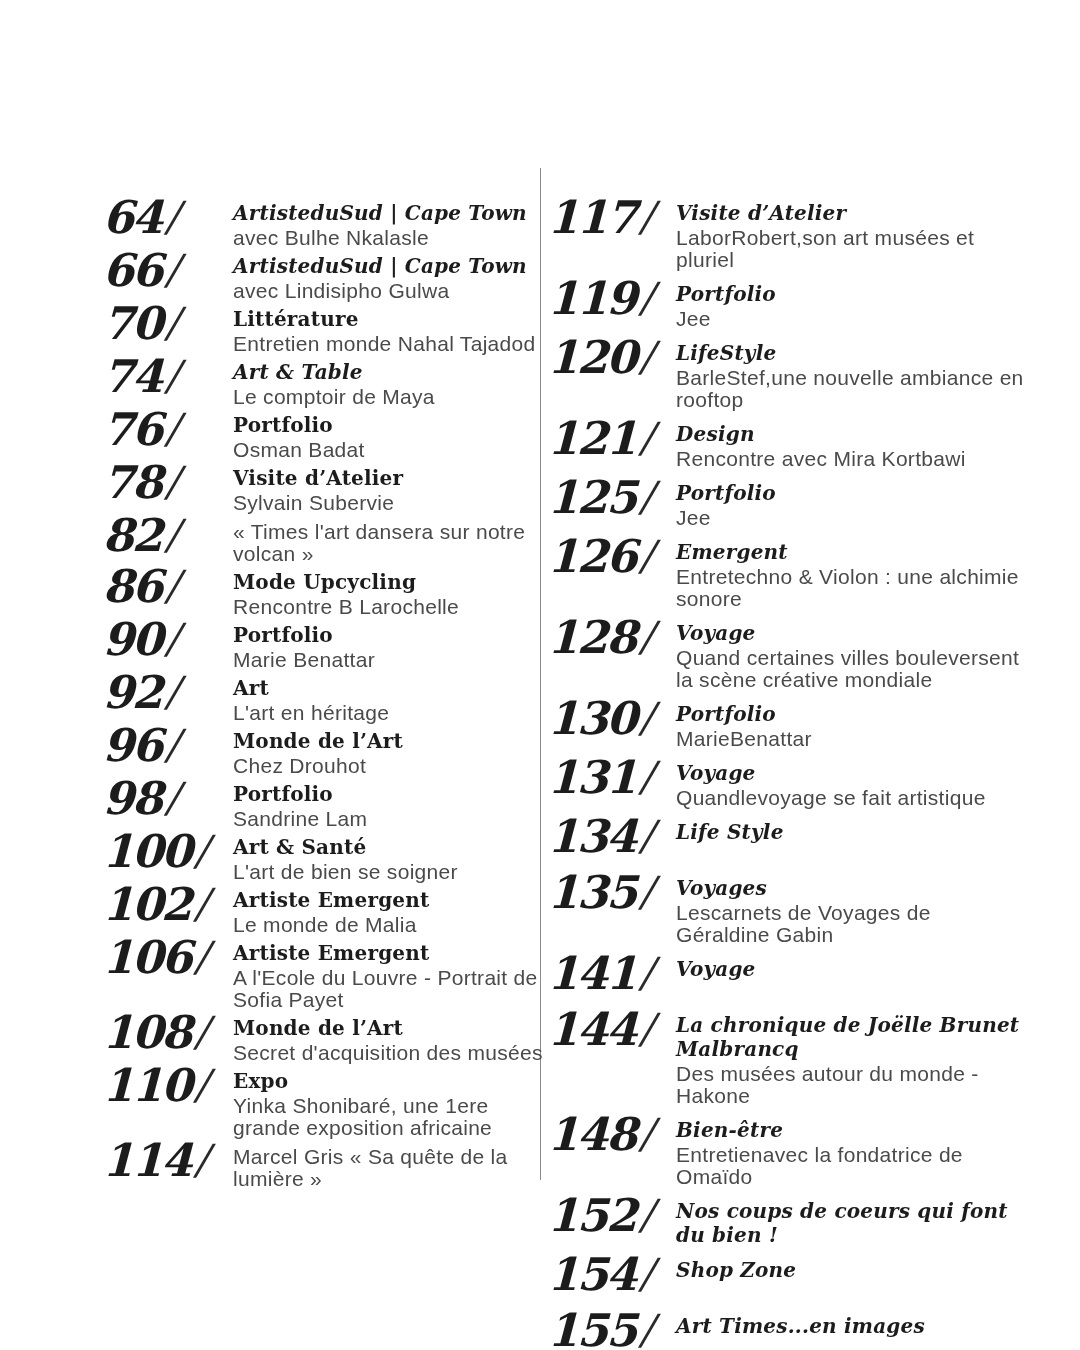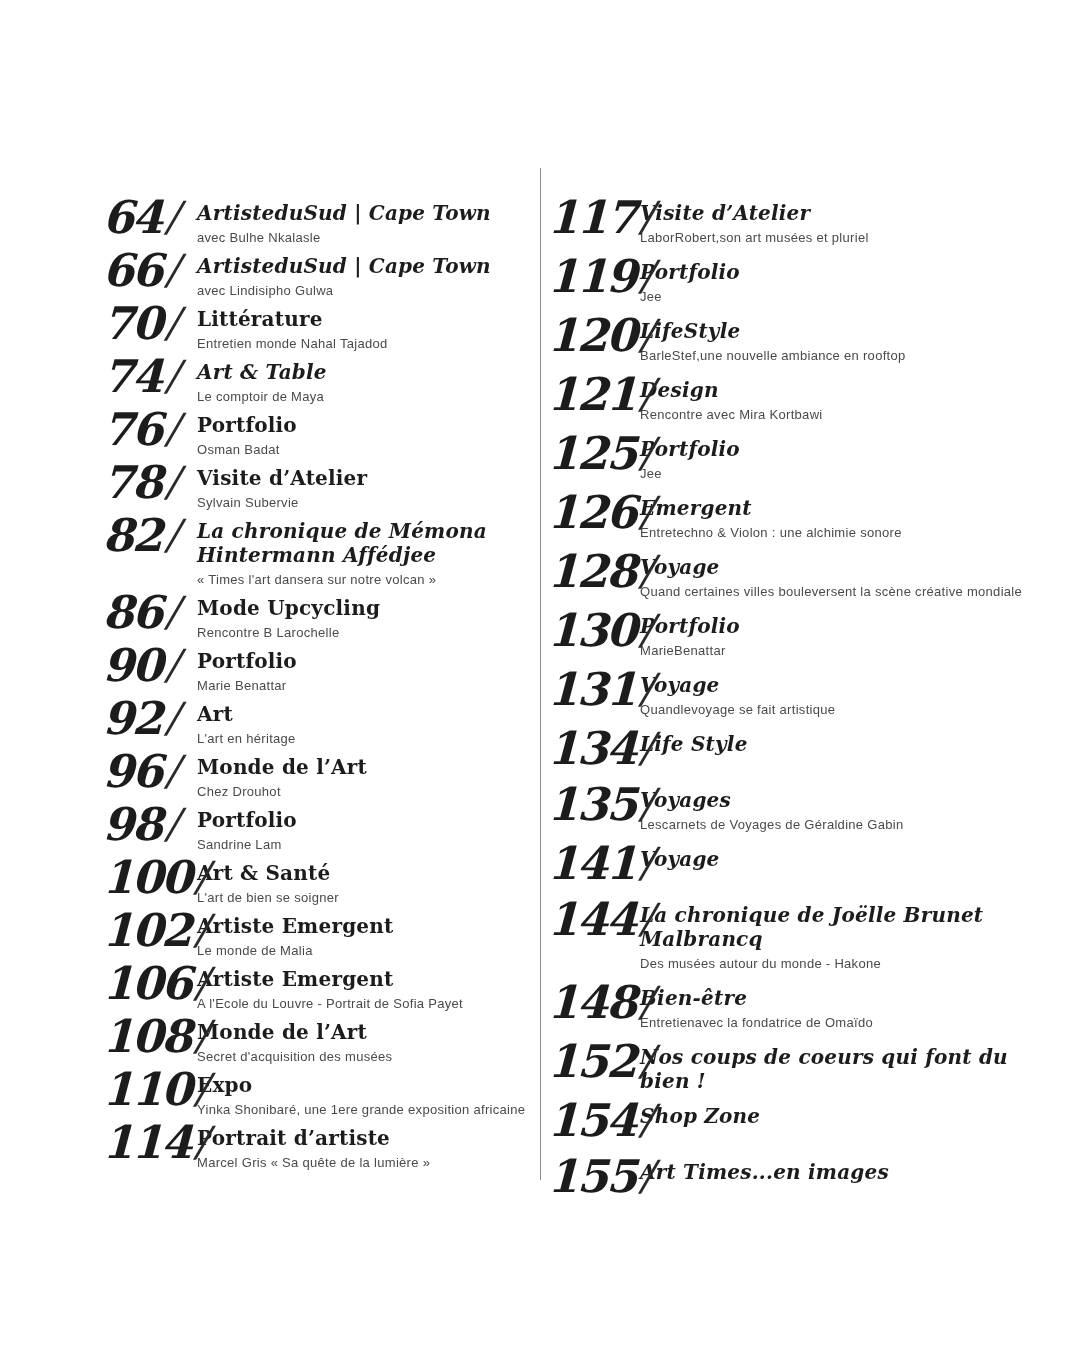--- a/index.html
+++ b/index.html
@@ -26,30 +26,30 @@
     font-style:italic;font-weight:bold;
     font-size:45px;line-height:40px;letter-spacing:-2px;
     color:var(--ink,#1c1c1c);
     transform:skewX(-4deg);transform-origin:left bottom;
   }
   .col-right .num{width:90px;}
   .num .slash{
     font-weight:400;font-size:0.92em;letter-spacing:0;
     margin-left:3px;position:relative;top:-2px;color:#2a2a2a;
   }
-  .txt{flex:1;min-width:0;padding-top:3px;}
+  .txt{flex:1;min-width:0;padding-top:3px;margin-left:36px;}
   .cat{
     font-family:"DejaVu Serif","Liberation Serif",serif;
     font-weight:600;font-size:20px;line-height:24px;
     letter-spacing:0.2px;color:var(--ink,#1c1c1c);
   }
   .cat.italic{font-style:italic;}
   .desc{
     font-family:"Liberation Sans",sans-serif;
-    font-size:13px;line-height:22px;letter-spacing:0.3px;
+    font-size:21px;line-height:22px;letter-spacing:0.3px;
     color:var(--muted,#4a4a4a);margin-top:2px;
   }
 </style>
 </head>
 <body>
 
 <div class="page">
   <div class="divider"></div>
   <div class="col col-left" id="col-left">
   <div class="entry">
@@ -96,21 +96,20 @@
     <div class="num"><span class="digits">78</span><span class="slash">/</span></div>
     <div class="txt">
       <div class="cat">Visite d’Atelier</div>
       <div class="desc">Sylvain Subervie</div>
     </div>
   </div>
 
   <div class="entry">
     <div class="num"><span class="digits">82</span><span class="slash">/</span></div>
     <div class="txt">
-      <div class="cat italic">La chronique de Mémona Hintermann Affédjee</div>
       <div class="desc">« Times l'art dansera sur notre volcan »</div>
     </div>
   </div>
 
   <div class="entry">
     <div class="num"><span class="digits">86</span><span class="slash">/</span></div>
     <div class="txt">
       <div class="cat">Mode Upcycling</div>
       <div class="desc">Rencontre B Larochelle</div>
     </div>
@@ -184,21 +183,20 @@
     <div class="num"><span class="digits">110</span><span class="slash">/</span></div>
     <div class="txt">
       <div class="cat">Expo</div>
       <div class="desc">Yinka Shonibaré, une 1ere grande exposition africaine</div>
     </div>
   </div>
 
   <div class="entry">
     <div class="num"><span class="digits">114</span><span class="slash">/</span></div>
     <div class="txt">
-      <div class="cat">Portrait d’artiste</div>
       <div class="desc">Marcel Gris « Sa quête de la lumière »</div>
     </div>
   </div>
 </div>
   <div class="col col-right" id="col-right">
   <div class="entry">
     <div class="num"><span class="digits">117</span><span class="slash">/</span></div>
     <div class="txt">
       <div class="cat italic">Visite d’Atelier</div>
       <div class="desc">LaborRobert,son art musées et pluriel</div>

